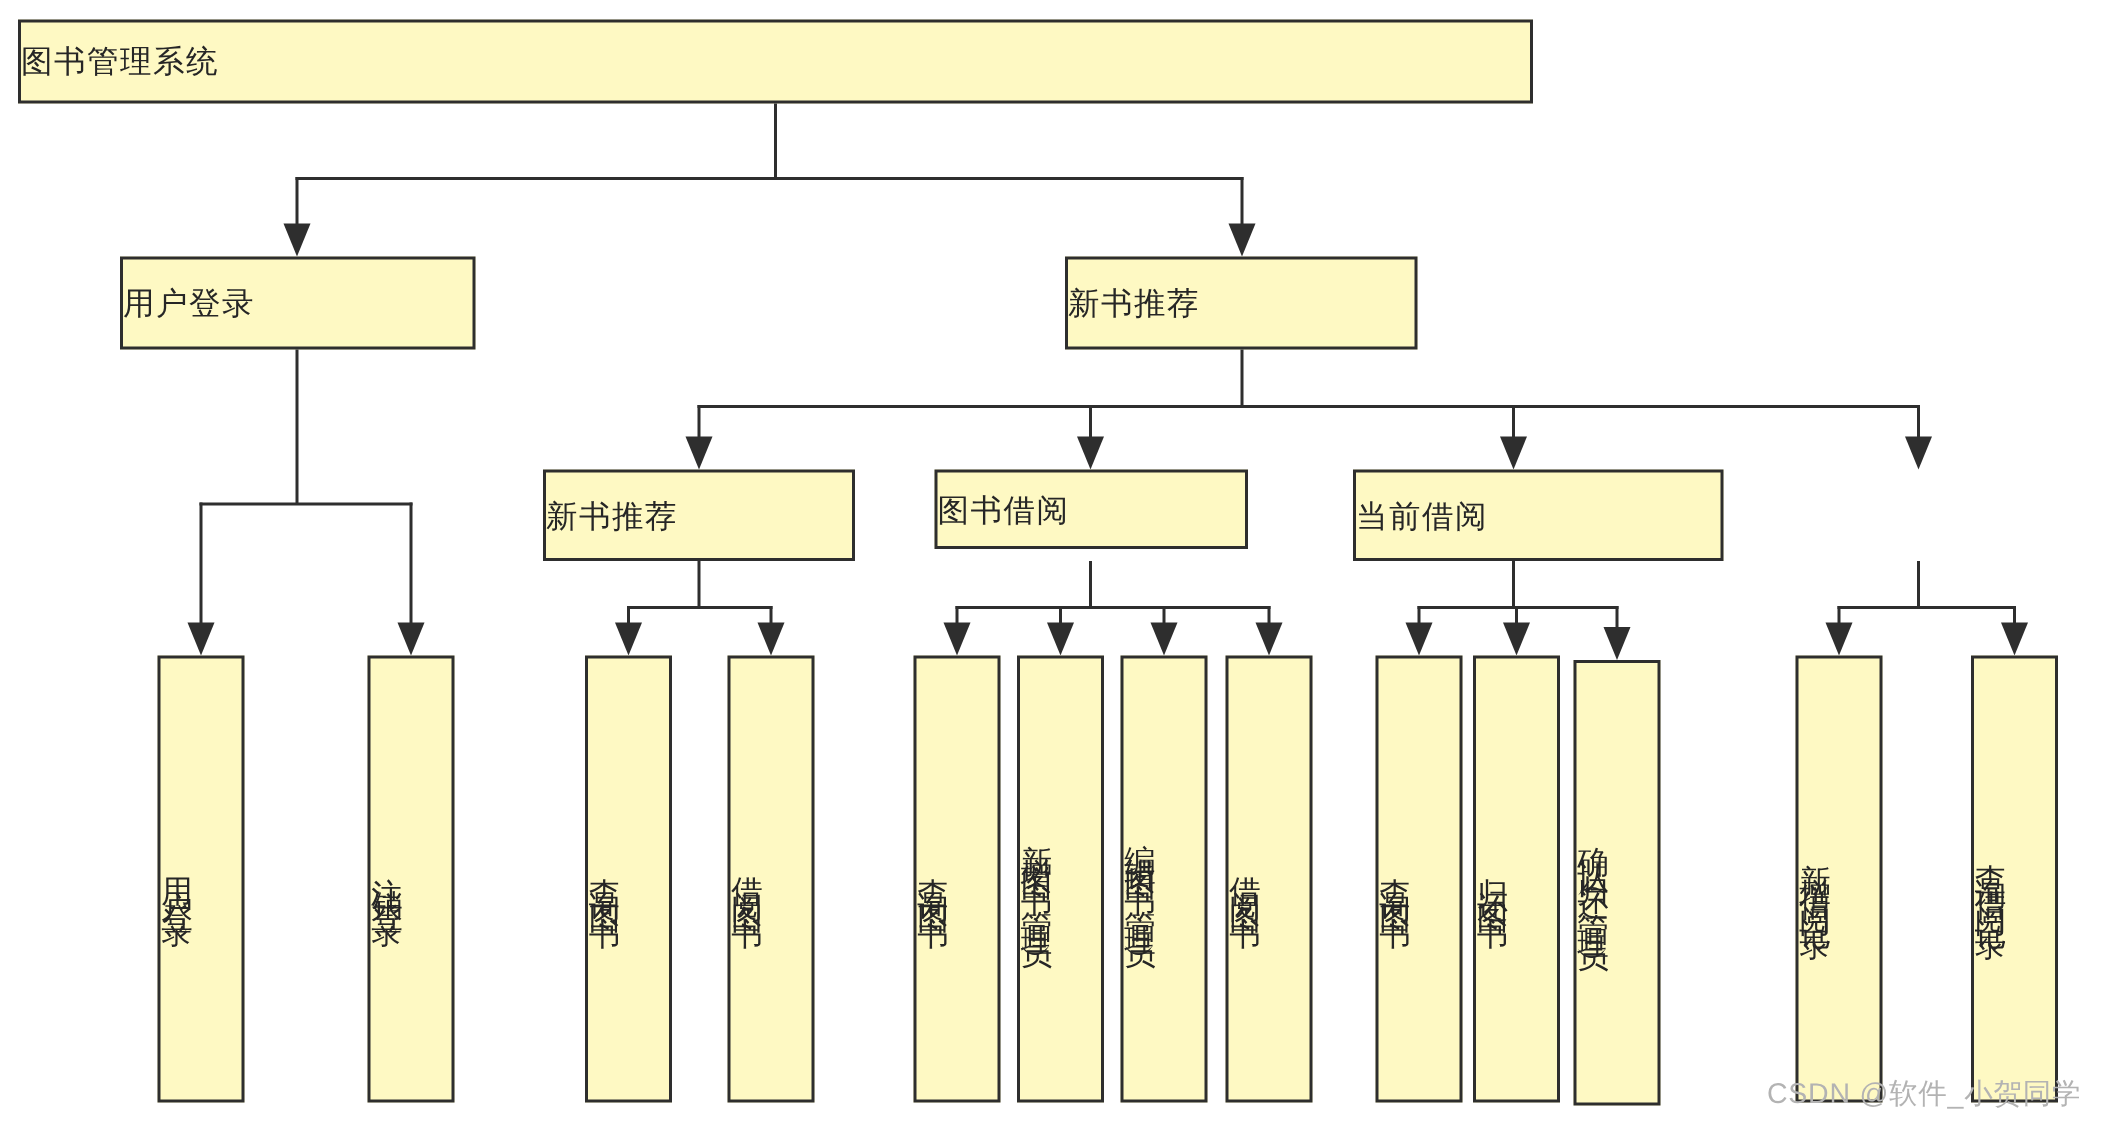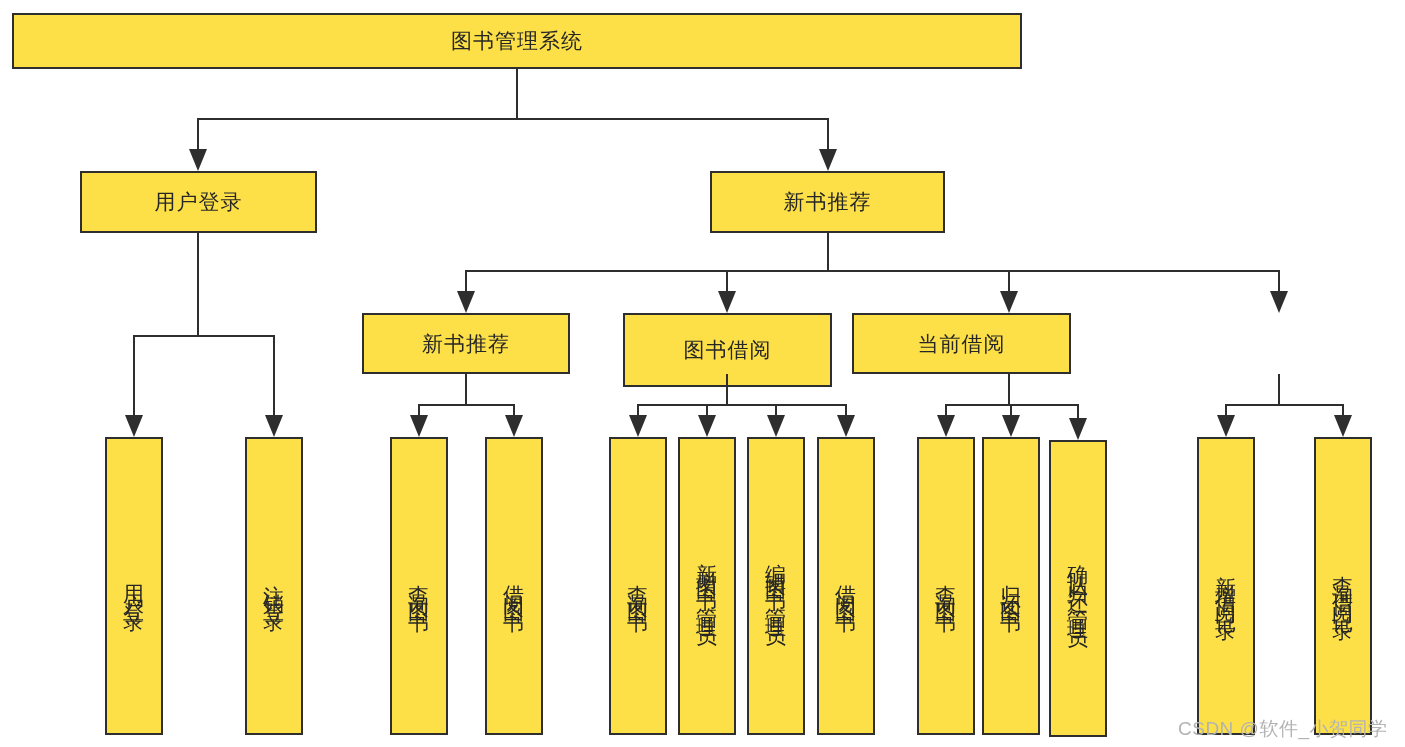--- a/index.html
+++ b/index.html
@@ -8,22 +8,22 @@
   }
   html,body{margin:0;padding:0;background:var(--background);}
   #canvas{
     position:relative; width:1405px; height:747px;
     background:var(--background); overflow:hidden;
     font-family:"Liberation Sans","DejaVu Sans",sans-serif;
     color:var(--text);
   }
   .box{
     position:absolute; box-sizing:border-box;
-    border:2px solid var(--border); background:#fde047;
-    display:flex; align-items:center; justify-content:center;
+    border:2px solid var(--border); background:#fef9c3;
+    display:flex; align-items:center; justify-content:flex-start;
   }
   .hbox .lbl{
     font-size:21px; letter-spacing:1px; white-space:nowrap; color:var(--text);
   }
   .vbox{width:58px; height:298px;}
   .vbox .vlbl{
     writing-mode:vertical-rl; text-orientation:mixed;
     font-size:21px; letter-spacing:9px; line-height:1;
     color:var(--text); white-space:nowrap;
   }
@@ -77,24 +77,24 @@
   <div class="ln v" style="left:726px;top:270px;height:22px"></div>
   <div class="arr" style="left:718px;top:291px"></div>
   <div class="ln v" style="left:1008px;top:270px;height:22px"></div>
   <div class="arr" style="left:1000px;top:291px"></div>
   <div class="ln v" style="left:1278px;top:270px;height:22px"></div>
   <div class="arr" style="left:1270px;top:291px"></div>
 
   <div class="box hbox" style="left:362px;top:313px;width:208px;height:61px">
     <span class="lbl">新书推荐</span>
   </div>
-  <div class="box hbox" style="left:623px;top:313px;width:209px;height:74px">
+  <div class="box hbox" style="left:623px;top:313px;width:209px;height:53px">
     <span class="lbl">图书借阅</span>
   </div>
-  <div class="box hbox" style="left:852px;top:313px;width:219px;height:61px">
+  <div class="box hbox" style="left:902px;top:313px;width:247px;height:61px">
     <span class="lbl">当前借阅</span>
   </div>
 
   <div class="ln v" style="left:465px;top:374px;height:31px"></div>
   <div class="ln h" style="left:418px;top:404px;width:97px"></div>
   <div class="ln v" style="left:418px;top:404px;height:12px"></div>
   <div class="arr" style="left:410px;top:415px"></div>
   <div class="ln v" style="left:513px;top:404px;height:12px"></div>
   <div class="arr" style="left:505px;top:415px"></div>
 

